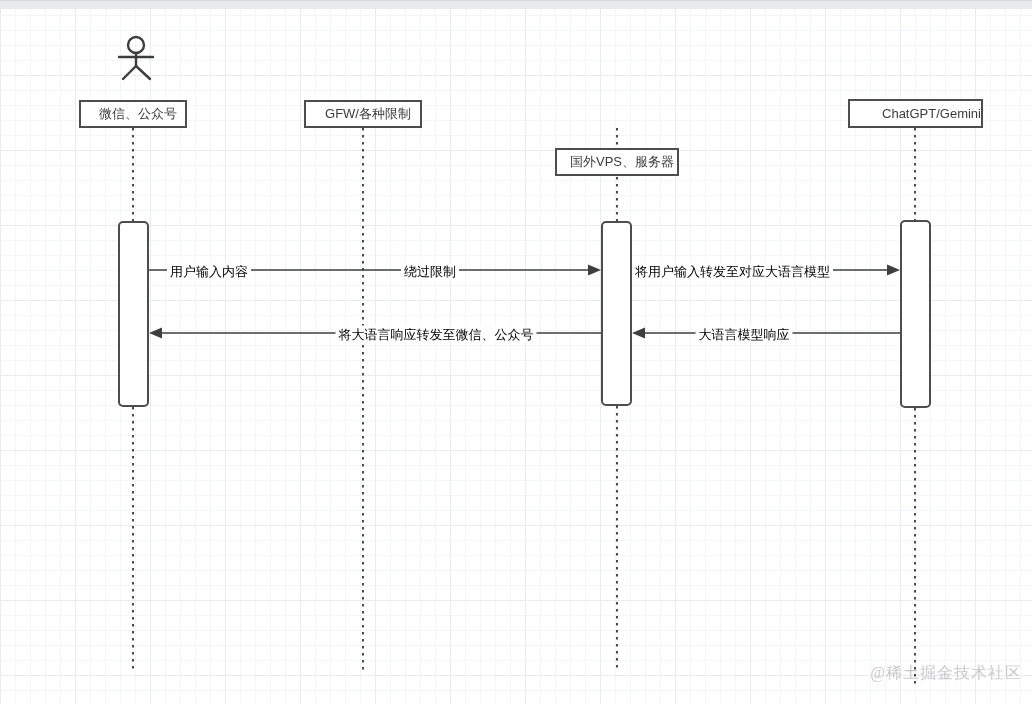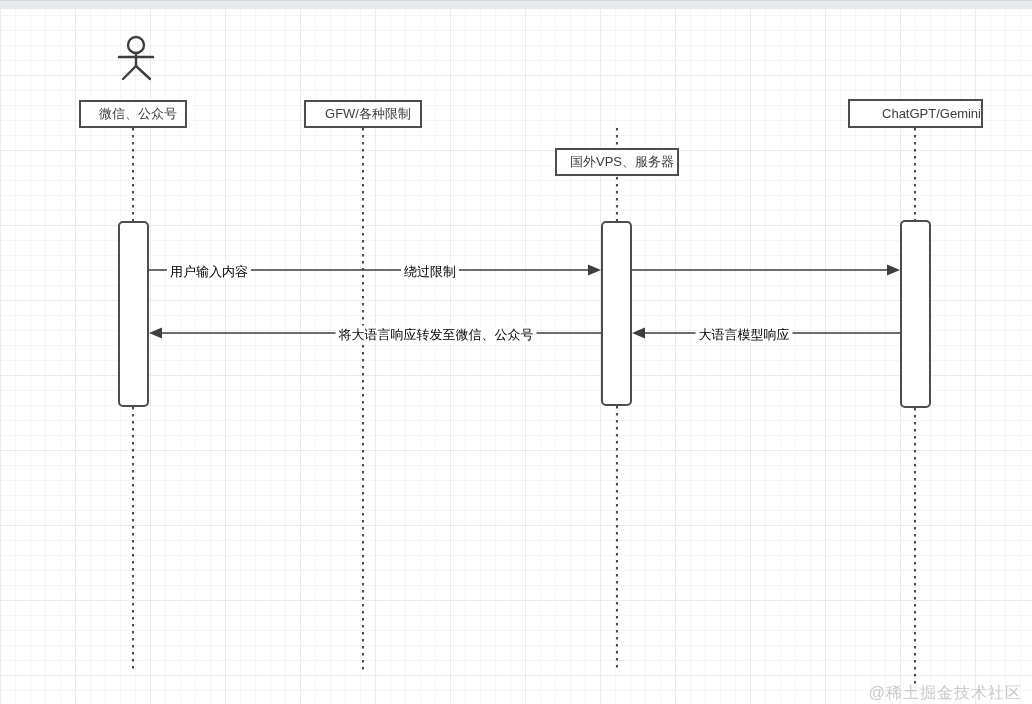--- a/index.html
+++ b/index.html
@@ -34,22 +34,22 @@
     position:absolute;box-sizing:border-box;width:31px;
     border:2px solid #4d4d4d;border-radius:5px;background:#ffffff;z-index:2;
   }
   .msg-label{
     position:absolute;background:#ffffff;padding:0 3px;
     font-size:13px;color:#000000;white-space:nowrap;z-index:2;
     transform:translate(-50%,-50%);line-height:17px;
   }
   .msg-label.left-aligned{transform:translate(0,-50%);}
   .watermark{
-    position:absolute;right:10px;bottom:0;
-    font-family:Liberation Sans, sans-serif;
+    position:absolute;right:10px;bottom:20px;
+    font-family:Liberation Serif, serif;
     font-size:16px;color:#c9c9cd;letter-spacing:1px;z-index:0;white-space:nowrap;margin-top:28px;
   }
 </style>
 </head>
 <body>
 
 <div class="canvas">
 
   <div class="topbar"></div>
 
@@ -102,16 +102,17 @@
   <div class="pbox" style="left:848px;top:99px;width:135px;height:29px;justify-content:flex-end;">
     <span>ChatGPT/Gemini</span>
   </div>
 
   <div class="activation" style="left:118px;top:221px;height:186px;"></div>
   <div class="activation" style="left:601px;top:221px;height:185px;"></div>
   <div class="activation" style="left:900px;top:220px;height:188px;"></div>
 
   <div class="msg-label" style="left:209px;top:271px;">用户输入内容</div>
   <div class="msg-label" style="left:430px;top:271px;">绕过限制</div>
+  <div class="msg-label left-aligned" style="left:632px;top:271px;">将用户输入转发至对应大语言模型</div>
   <div class="msg-label" style="left:744px;top:334px;">大语言模型响应</div>
   <div class="msg-label" style="left:436px;top:334px;">将大语言响应转发至微信、公众号</div>
 
 </div>
 
 </body></html>

